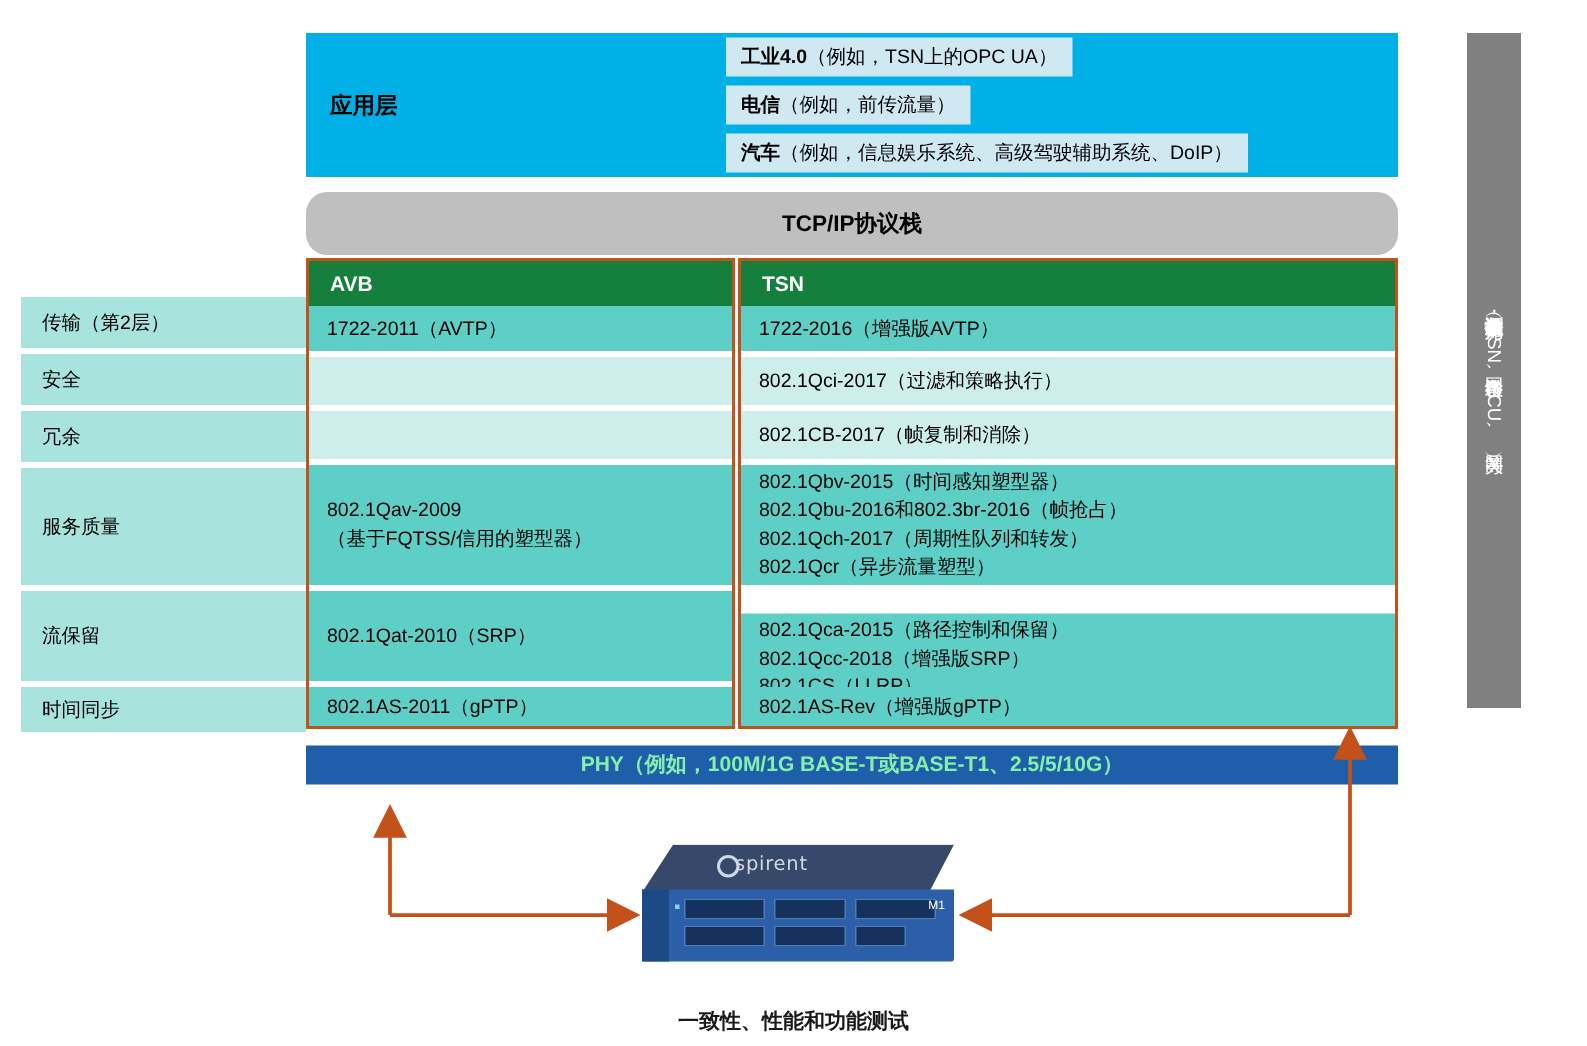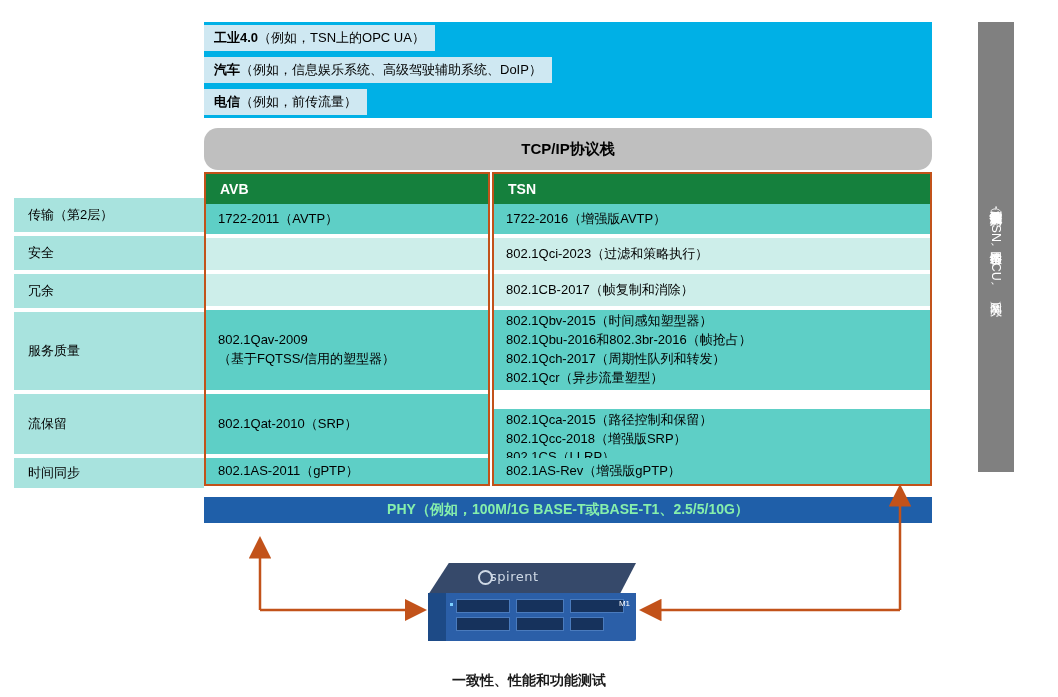--- a/index.html
+++ b/index.html
@@ -216,29 +216,30 @@
     color: #1a1a1a;
   }
 
   
   #arrows { position: absolute; left: 0; top: 0; width: 1058px; height: 697px; pointer-events: none; }
 </style>
 </head>
 <body>
 
 <div id="app-layer">
+  <div id="app-layer-title">应用层</div>
   <div id="app-layer-items">
     <div class="app-pill">
       <b>工业4.0</b><span>（例如，TSN上的OPC UA）</span>
     </div>
     <div class="app-pill">
-      <b>汽车</b><span>（例如，信息娱乐系统、高级驾驶辅助系统、DoIP）</span>
+      <b>电信</b><span>（例如，前传流量）</span>
     </div>
     <div class="app-pill">
-      <b>电信</b><span>（例如，前传流量）</span>
+      <b>汽车</b><span>（例如，信息娱乐系统、高级驾驶辅助系统、DoIP）</span>
     </div>
   </div>
 </div>
 
 <div id="tcpip-bar">TCP/IP协议栈</div>
 
 <div class="row-label" id="label-0" style="top:198px;height:36px;">传输（第2层）</div>
 <div class="row-label" id="label-1" style="top:236px;height:36px;">安全</div>
 <div class="row-label" id="label-2" style="top:274px;height:36px;">冗余</div>
 <div class="row-label" id="label-3" style="top:312px;height:80px;">服务质量</div>
@@ -253,21 +254,21 @@
 <div class="cell cell-empty" style="left:206px;top:274px;width:282px;height:34px;"></div>
 <div class="cell cell-avb" style="left:206px;top:310px;width:282px;height:82px;">802.1Qav-2009
 （基于FQTSS/信用的塑型器）</div>
 <div class="cell cell-avb" style="left:206px;top:394px;width:282px;height:62px;">802.1Qat-2010（SRP）</div>
 <div class="cell cell-avb" style="left:206px;top:458px;width:282px;height:26px;border-bottom:none;">802.1AS-2011（gPTP）</div>
 
 <div class="col-frame" id="tsn-frame"></div>
 <div class="col-head" id="tsn-head">TSN</div>
 
 <div class="cell cell-tsn" style="left:494px;top:204px;width:436px;height:32px;">1722-2016（增强版AVTP）</div>
-<div class="cell cell-light" style="left:494px;top:238px;width:436px;height:34px;">802.1Qci-2023（过滤和策略执行）</div>
+<div class="cell cell-light" style="left:494px;top:238px;width:436px;height:34px;">802.1Qci-2017（过滤和策略执行）</div>
 <div class="cell cell-light" style="left:494px;top:274px;width:436px;height:34px;">802.1CB-2017（帧复制和消除）</div>
 <div class="cell cell-tsn" style="left:494px;top:310px;width:436px;height:82px;">802.1Qbv-2015（时间感知塑型器）
 802.1Qbu-2016和802.3br-2016（帧抢占）
 802.1Qch-2017（周期性队列和转发）
 802.1Qcr（异步流量塑型）</div>
 <div class="cell cell-tsn" style="left:494px;top:394px;width:436px;height:62px;margin-top:15px;">802.1Qca-2015（路径控制和保留）
 802.1Qcc-2018（增强版SRP）
 802.1CS（LLRP）</div>
 <div class="cell cell-tsn" style="left:494px;top:458px;width:436px;height:26px;border-bottom:none;">802.1AS-Rev（增强版gPTP）</div>
 

